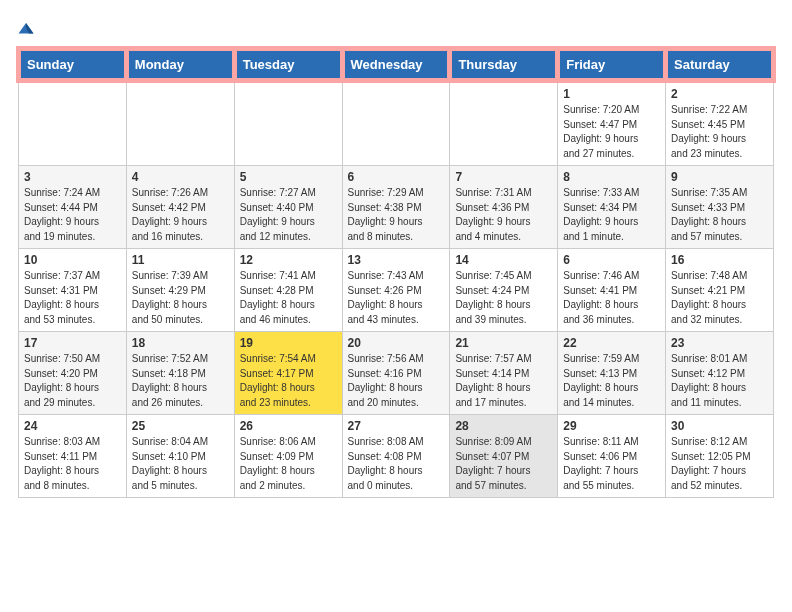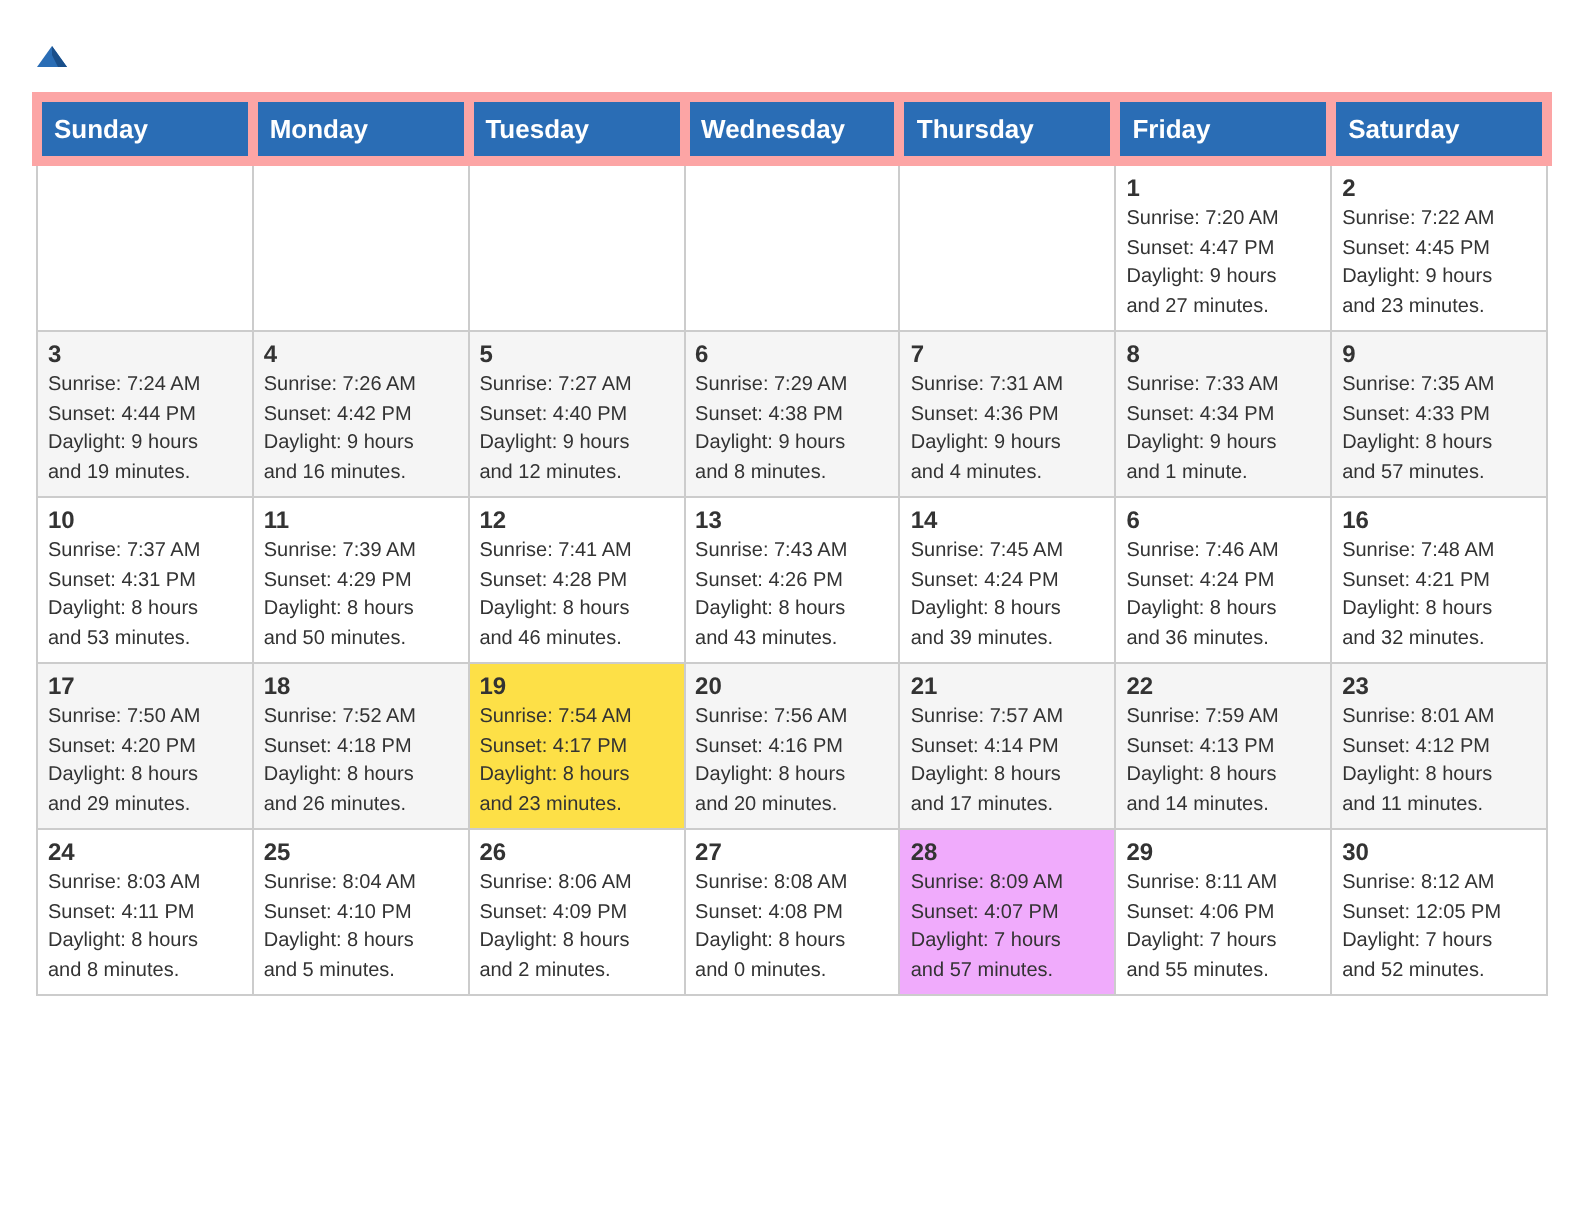--- a/index.html
+++ b/index.html
@@ -194,21 +194,21 @@
 and 46 minutes.</span></td>
           <td style="background: rgb(255, 255, 255);"><span class="day-num">13</span><span class="day-info" style="white-space: pre-line;">Sunrise: 7:43 AM
 Sunset: 4:26 PM
 Daylight: 8 hours
 and 43 minutes.</span></td>
           <td style="background: rgb(255, 255, 255);"><span class="day-num">14</span><span class="day-info" style="white-space: pre-line; margin-top: 44px;">Sunrise: 7:45 AM
 Sunset: 4:24 PM
 Daylight: 8 hours
 and 39 minutes.</span></td>
           <td style="background: rgb(255, 255, 255);"><span class="day-num">6</span><span class="day-info" style="white-space: pre-line;">Sunrise: 7:46 AM
-Sunset: 4:24 PM
+Sunset: 4:41 PM
 Daylight: 8 hours
 and 36 minutes.</span></td>
           <td style="background: rgb(255, 255, 255);"><span class="day-num">16</span><span class="day-info" style="white-space: pre-line;">Sunrise: 7:48 AM
 Sunset: 4:21 PM
 Daylight: 8 hours
 and 32 minutes.</span></td>
         </tr>
         <tr>
           <td style="background: rgb(245, 245, 245);"><span class="day-num">17</span><span class="day-info" style="white-space: pre-line;">Sunrise: 7:50 AM
 Sunset: 4:20 PM
@@ -249,21 +249,21 @@
 Daylight: 8 hours
 and 5 minutes.</span></td>
           <td style="background: rgb(255, 255, 255);"><span class="day-num">26</span><span class="day-info" style="white-space: pre-line;">Sunrise: 8:06 AM
 Sunset: 4:09 PM
 Daylight: 8 hours
 and 2 minutes.</span></td>
           <td style="background: rgb(255, 255, 255);"><span class="day-num">27</span><span class="day-info" style="white-space: pre-line;">Sunrise: 8:08 AM
 Sunset: 4:08 PM
 Daylight: 8 hours
 and 0 minutes.</span></td>
-          <td style="background: #f0abfc; margin-top: 32px;"><span class="day-num">28</span><span class="day-info" style="white-space: pre-line;">Sunrise: 8:09 AM
+          <td style="background: #e5e5e5; margin-top: 32px;"><span class="day-num">28</span><span class="day-info" style="white-space: pre-line;">Sunrise: 8:09 AM
 Sunset: 4:07 PM
 Daylight: 7 hours
 and 57 minutes.</span></td>
           <td style="background: rgb(255, 255, 255);"><span class="day-num">29</span><span class="day-info" style="white-space: pre-line;">Sunrise: 8:11 AM
 Sunset: 4:06 PM
 Daylight: 7 hours
 and 55 minutes.</span></td>
           <td style="background: rgb(255, 255, 255);"><span class="day-num">30</span><span class="day-info" style="white-space: pre-line;">Sunrise: 8:12 AM
 Sunset: 12:05 PM
 Daylight: 7 hours

